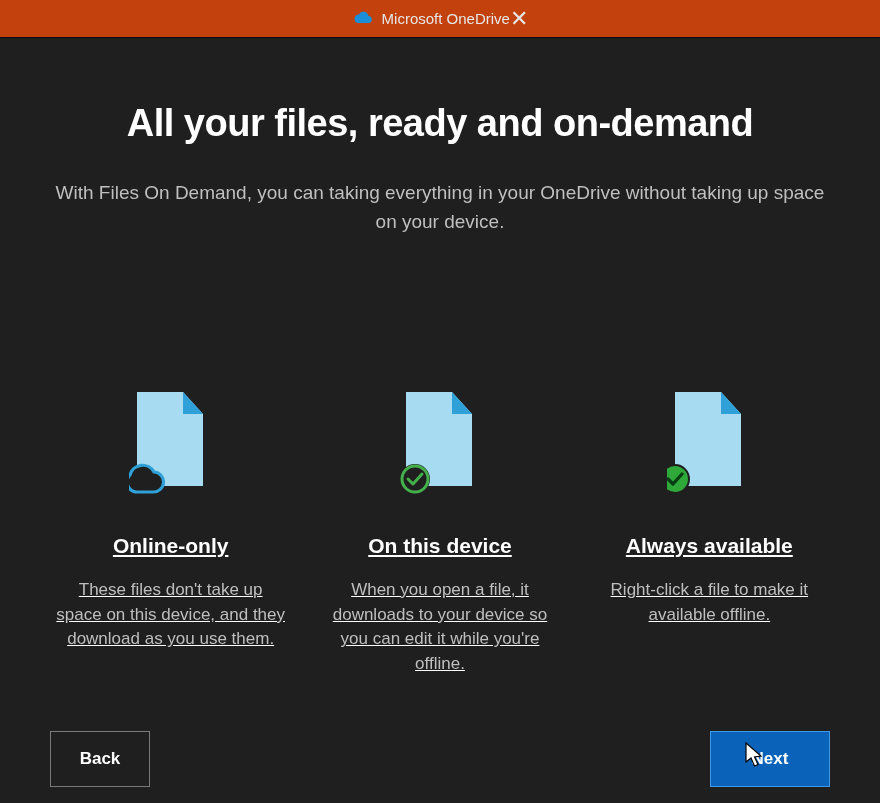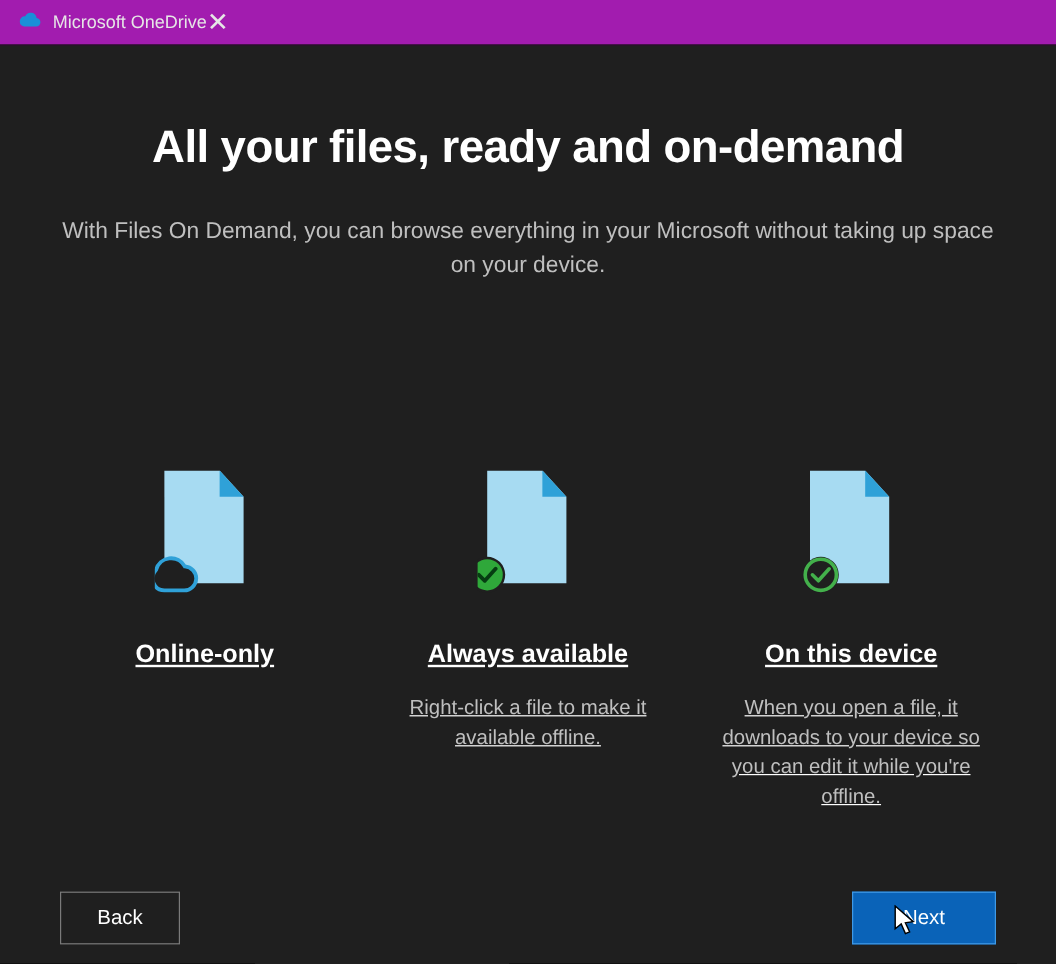--- a/index.html
+++ b/index.html
@@ -6,22 +6,22 @@
     body {
       width: 880px; height: 803px;
       background: #000;
       font-family: "Segoe UI", Tahoma, sans-serif;
       color: #fff;
       overflow: hidden;
       position: relative;
     }
     .titlebar {
       height: 38px;
-      background: #a21caf;
-      display: flex; align-items: center; justify-content: flex-start;
+      background: #c2410c;
+      display: flex; align-items: center; justify-content: center;
       padding: 0 14px;
       border-bottom: 1px solid #0a0a0a;
     }
     .titlebar-left { display: flex; align-items: center; gap: 10px; }
     .titlebar-title { font-size: 15px; color: #e6e6e6; }
     .titlebar-close { font-size: 22px; color: #e6e6e6; font-weight: 300; line-height: 1; cursor: default; }
     .content {
       background: #1f1f1f;
       width: 100%;
       height: calc(803px - 38px);
@@ -74,23 +74,23 @@
       max-width: 230px;
       margin: 0 auto;
     }
     .footer {
       position: absolute;
       bottom: 16px; left: 50px; right: 50px;
       display: flex; justify-content: space-between; align-items: center;
     }
     .btn {
       font-size: 17px;
-      font-weight: 400;
+      font-weight: 700;
       padding: 0 28px;
-      height: 44px;
+      height: 56px;
       display: flex; align-items: center; justify-content: center;
       cursor: default;
       min-width: 100px;
     }
     .btn-back {
       background: #1f1f1f;
       border: 1.5px solid #7a7a7a;
       color: #fff;
     }
     .btn-next {
@@ -116,69 +116,70 @@
           <path d="M6 13h10a3.5 3.5 0 0 0 .5-7A5 5 0 0 0 7 4.5 4.2 4.2 0 0 0 2.5 9 4 4 0 0 0 6 13Z" fill="#1a8fd8"></path>
         </svg>
     </span>
     <span class="titlebar-title">Microsoft OneDrive</span>
   </div>
   <span class="titlebar-close">✕</span>
 </div>
 
 <div class="content">
   <h1 class="headline">All your files, ready and on-demand</h1>
-  <p class="subhead">With Files On Demand, you can browse everything in your Microsoft without taking up space on your device.</p>
+  <p class="subhead">With Files On Demand, you can taking everything in your OneDrive without taking up space on your device.</p>
 
   <div class="columns">
 
     <div class="col">
       <div class="col-icon">
         <svg width="84" height="104" viewBox="0 0 84 104">
           <path d="M8 0 H54 L74 22 V94 H8 Z" fill="#a7dbf2"></path>
           <path d="M54 0 L74 22 H54 Z" fill="#2fa1d8"></path>
           <g transform="translate(-6,70)">
             <path d="M14 30 h16 a10 10 0 0 0 1-20 a13 13 0 0 0 -24 3 a10 10 0 0 0 7 17 Z" fill="#1f1f1f" stroke="#2fa1d8" stroke-width="3.2"></path>
           </g>
         </svg>
       </div>
       <div class="col-title">Online-only</div>
+      <div class="col-desc">These files don't take up space on this device, and they download as you use them.</div>
+    </div>
+
+    <div class="col">
+      <div class="col-icon">
+        <svg width="84" height="104" viewBox="0 0 84 104">
+          <path d="M8 0 H54 L74 22 V94 H8 Z" fill="#a7dbf2"></path>
+          <path d="M54 0 L74 22 H54 Z" fill="#2fa1d8"></path>
+          <g transform="translate(3,73)">
+            <circle cx="14" cy="14" r="15" fill="#1f1f1f"></circle>
+            <circle cx="14" cy="14" r="13" fill="none" stroke="#43b04b" stroke-width="3"></circle>
+            <path d="M7 14 l5 5 l9 -10" fill="none" stroke="#43b04b" stroke-width="3" stroke-linecap="round" stroke-linejoin="round"></path>
+          </g>
+        </svg>
+      </div>
+      <div class="col-title">On this device</div>
+      <div class="col-desc">When you open a file, it downloads to your device so you can edit it while you're offline.</div>
     </div>
 
     <div class="col">
       <div class="col-icon">
         <svg width="84" height="104" viewBox="0 0 84 104">
           <path d="M8 0 H54 L74 22 V94 H8 Z" fill="#a7dbf2"></path>
           <path d="M54 0 L74 22 H54 Z" fill="#2fa1d8"></path>
           <g transform="translate(-6,73)">
             <circle cx="14" cy="14" r="15" fill="#1f1f1f"></circle>
             <circle cx="14" cy="14" r="13" fill="#2fa83a"></circle>
             <path d="M7 14 l5 5 l9 -10" fill="none" stroke="#063d12" stroke-width="3.2" stroke-linecap="round" stroke-linejoin="round"></path>
           </g>
         </svg>
       </div>
       <div class="col-title">Always available</div>
       <div class="col-desc">Right-click a file to make it available offline.</div>
     </div>
 
-    <div class="col">
-      <div class="col-icon">
-        <svg width="84" height="104" viewBox="0 0 84 104">
-          <path d="M8 0 H54 L74 22 V94 H8 Z" fill="#a7dbf2"></path>
-          <path d="M54 0 L74 22 H54 Z" fill="#2fa1d8"></path>
-          <g transform="translate(3,73)">
-            <circle cx="14" cy="14" r="15" fill="#1f1f1f"></circle>
-            <circle cx="14" cy="14" r="13" fill="none" stroke="#43b04b" stroke-width="3"></circle>
-            <path d="M7 14 l5 5 l9 -10" fill="none" stroke="#43b04b" stroke-width="3" stroke-linecap="round" stroke-linejoin="round"></path>
-          </g>
-        </svg>
-      </div>
-      <div class="col-title">On this device</div>
-      <div class="col-desc">When you open a file, it downloads to your device so you can edit it while you're offline.</div>
-    </div>
-
   </div>
 
   <div class="footer">
     <div class="btn btn-back">Back</div>
     <div class="btn btn-next">
       <span>Next</span>
       <span class="cursor">
         <svg width="18" height="26" viewBox="0 0 18 26">
           <path d="M1 1 L1 20 L6 16 L9.5 24 L13 22.5 L9.5 15 L16 14 Z" fill="#fff" stroke="#000" stroke-width="1.2"></path>
         </svg>

